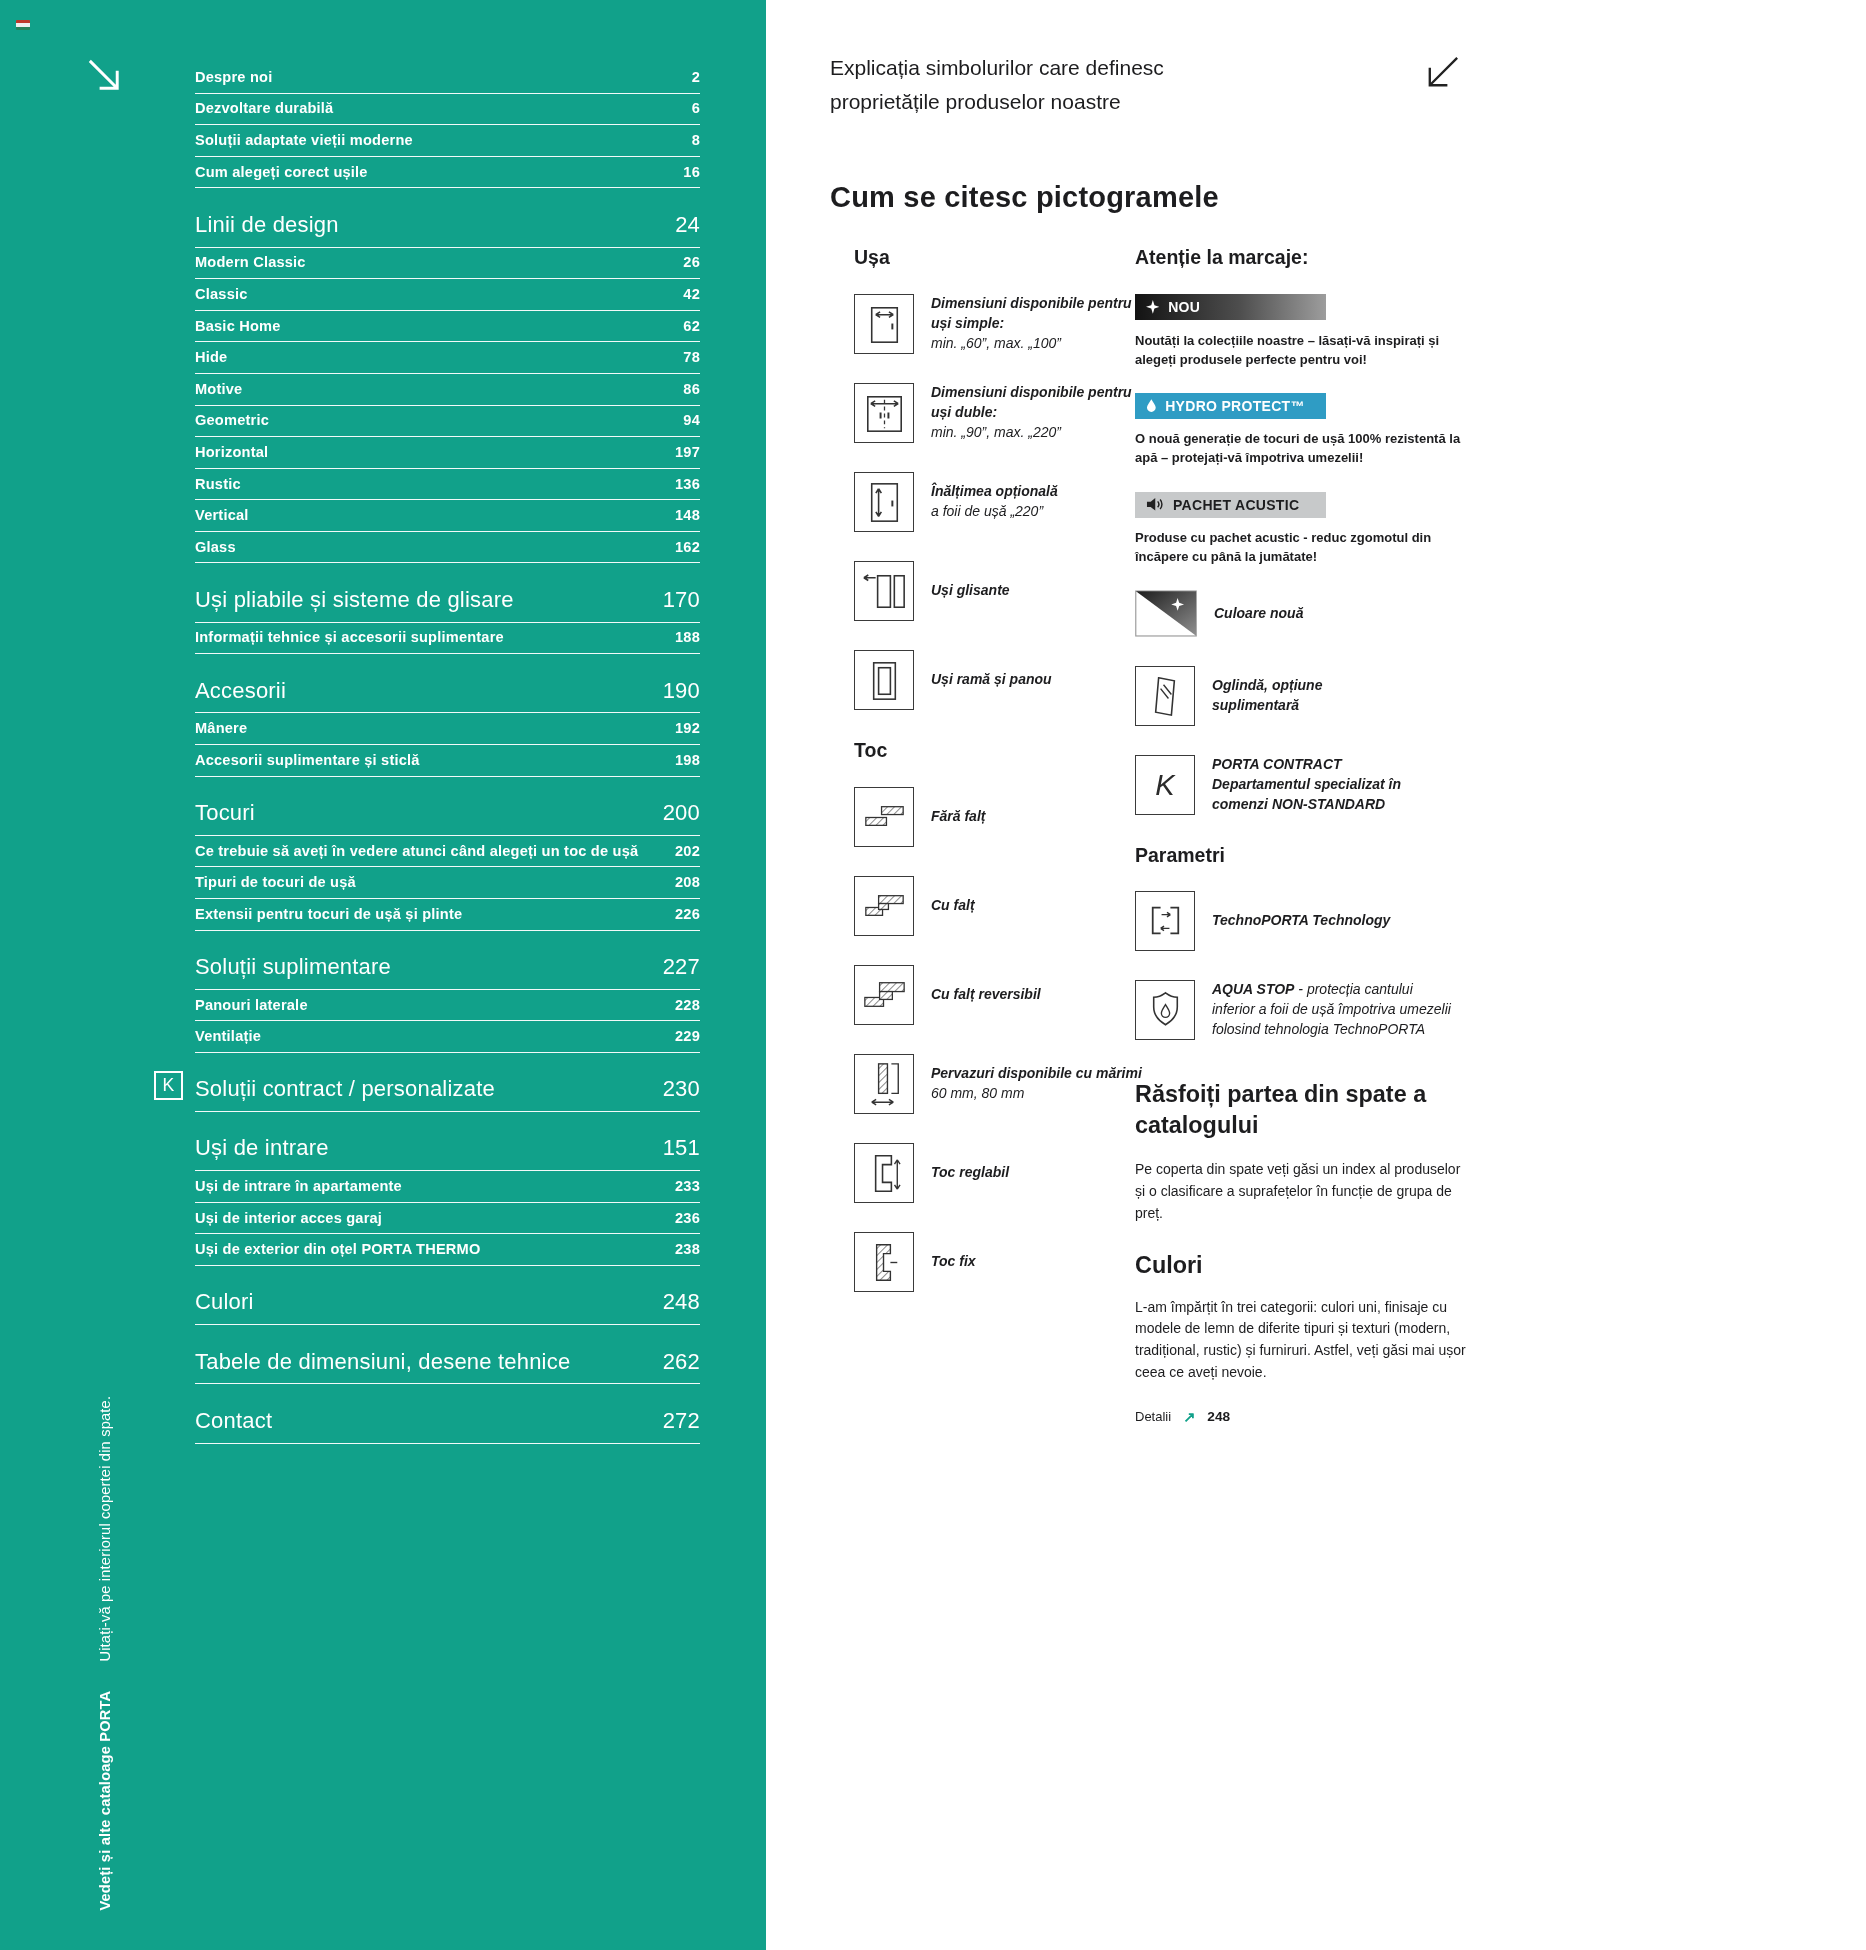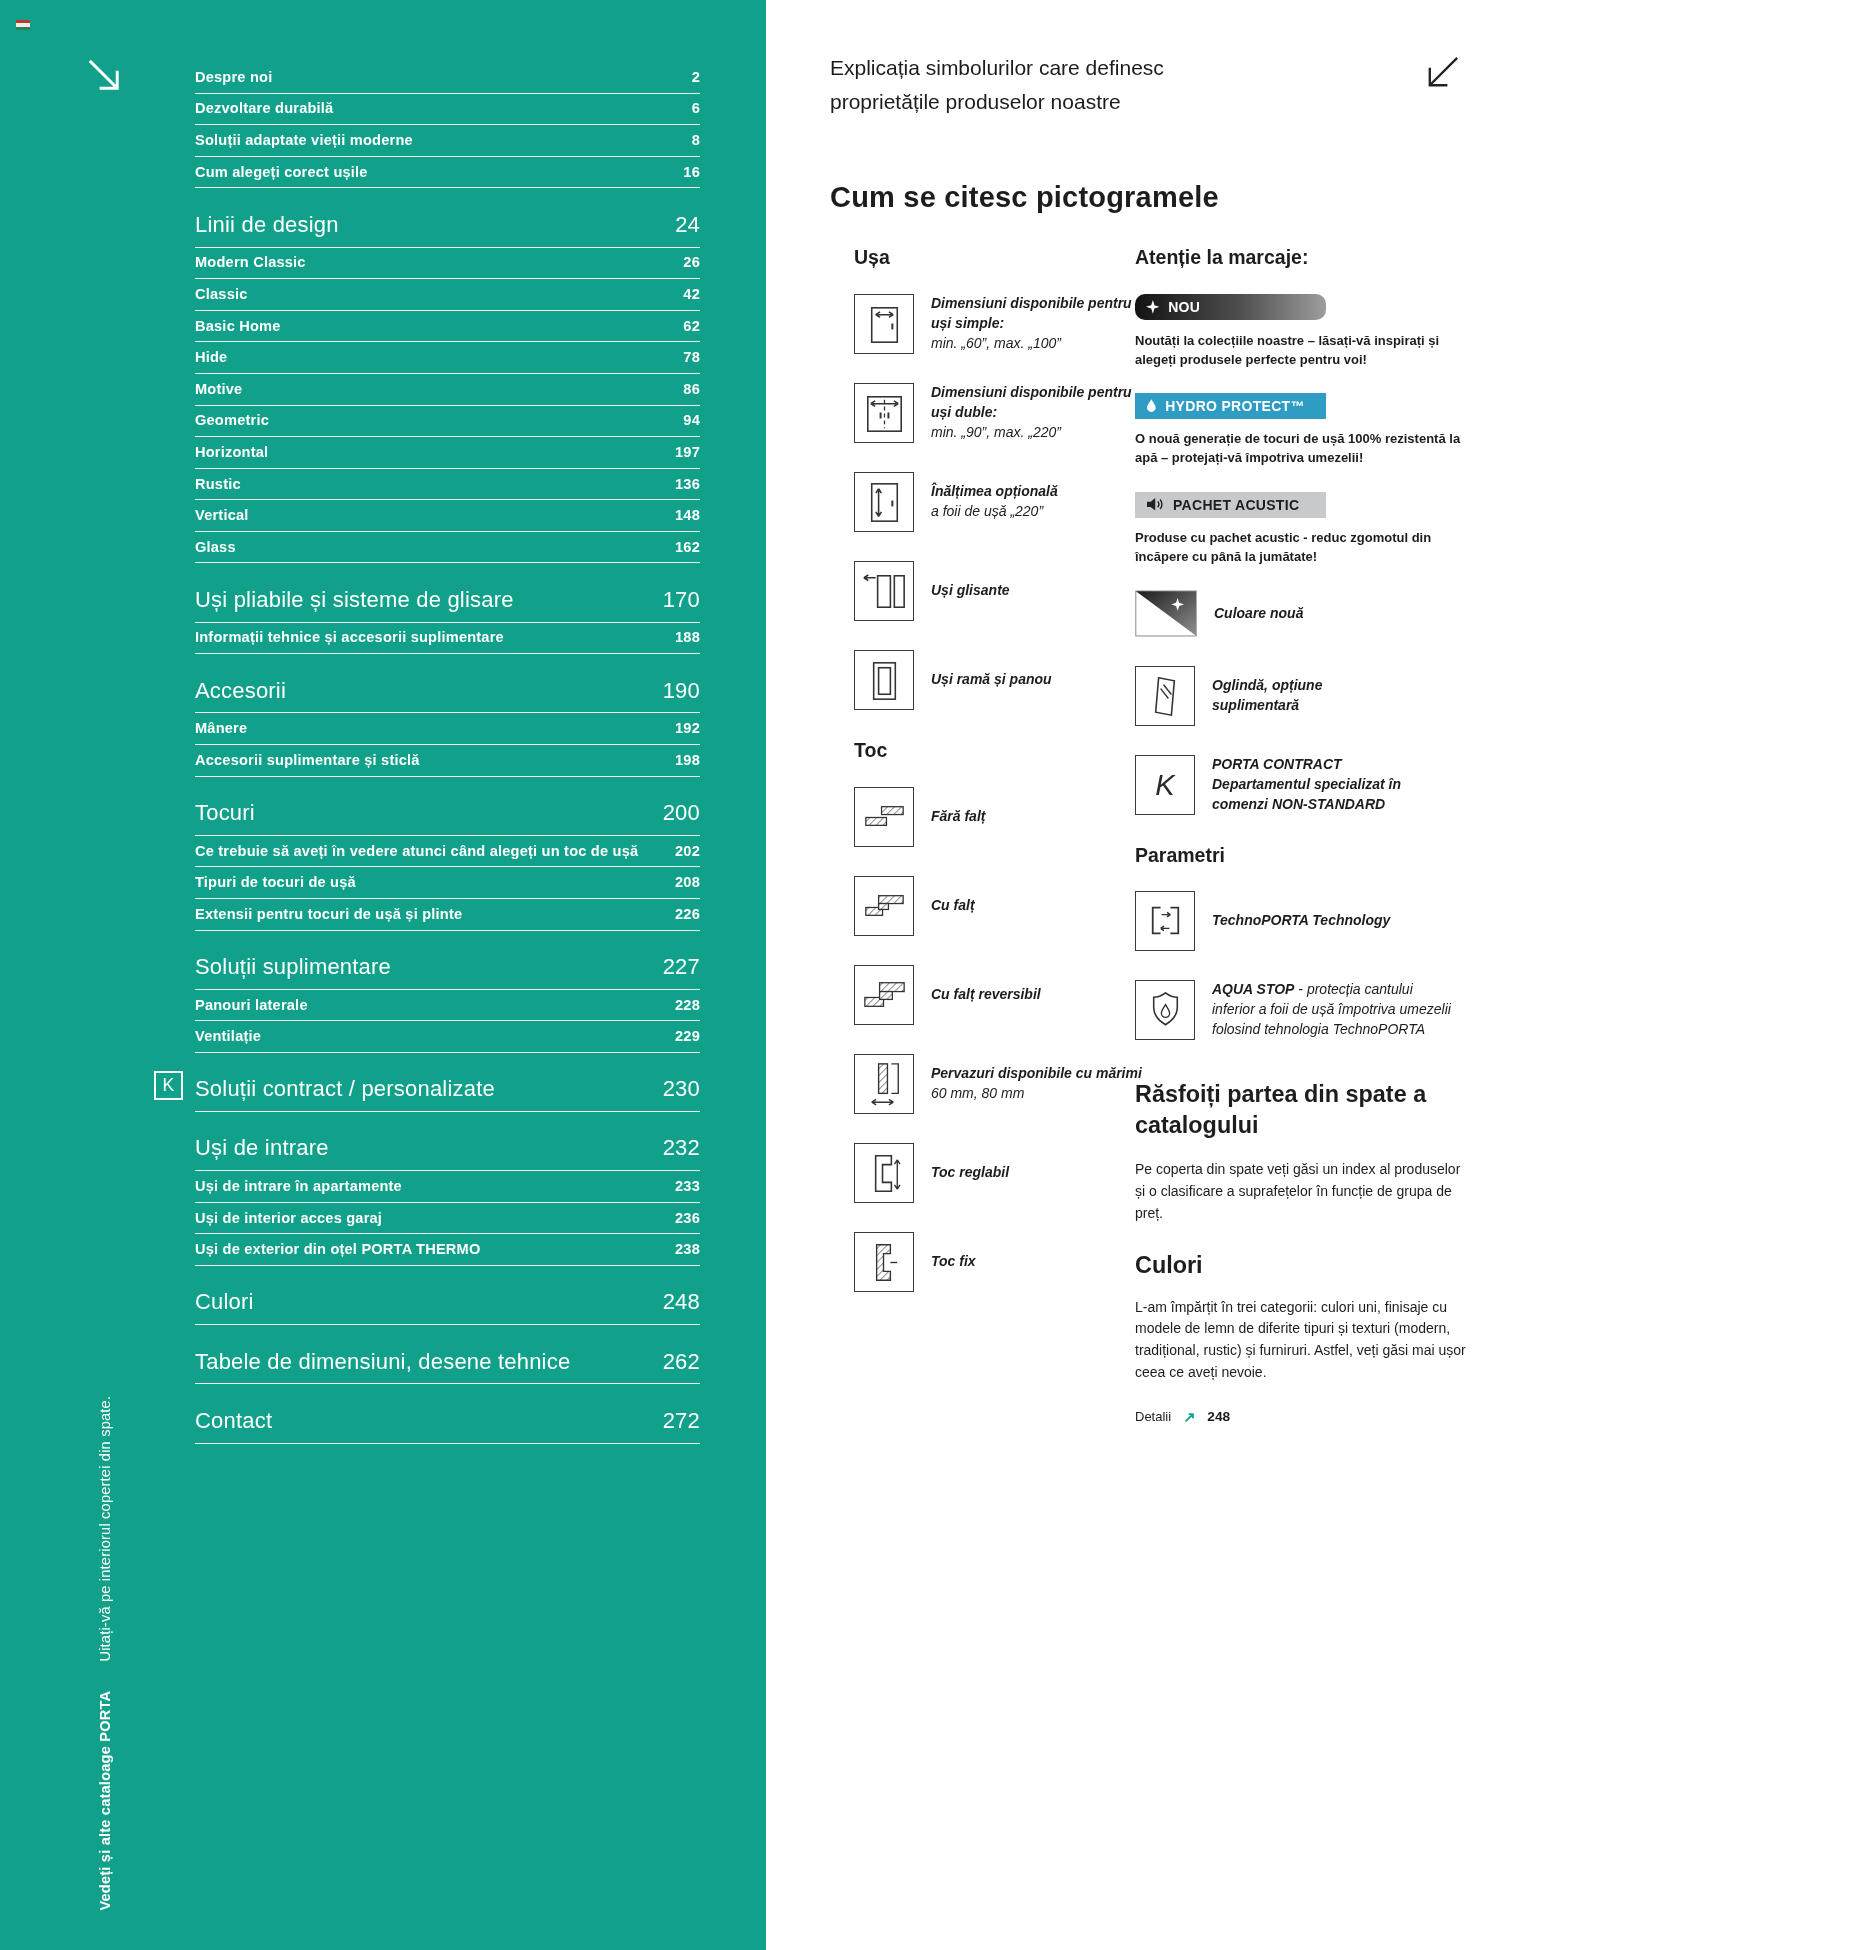--- a/index.html
+++ b/index.html
@@ -37,21 +37,21 @@
   .sym-text{font-size:14px;line-height:1.42;}
   .sym-text .b{font-weight:700;display:block;}
   .sym-text .n{display:block;}
   .sym-text .bi{font-weight:700;}
   .w160{width:166px;}
   .w250{width:246px;}
   .gap-top{margin-top:17.6px;}
 
   .badge-group{margin-bottom:23.4px;}
   .badge{display:flex;align-items:center;gap:8.8px;width:191px;height:26px;padding:0 10.7px;font-size:14px;font-weight:700;letter-spacing:0.3px;color:#fff;}
-  .badge.nou{background:linear-gradient(90deg,#131313 0%,#4e4e4e 55%,#9d9d9d 100%);border-radius:10px;}
+  .badge.nou{background:linear-gradient(90deg,#131313 0%,#4e4e4e 55%,#9d9d9d 100%);}
   .badge.hydro{background:var(--hydro,#2f9cc4);}
   .badge.acustic{background:var(--badgegray,#c7c9ca);color:var(--ink,#1d1d1f);}
   .badge-desc{margin-top:11.7px;font-size:13px;font-weight:700;line-height:1.45;width:332px;}
 
   .params-heading{margin:17.6px 0 23.4px;}
   .big-heading{font-size:23.4px;font-weight:700;line-height:1.35;}
   .back-heading{margin:39px 0 17.6px;width:293px;}
   .colors-heading{margin:9.8px 0 15.6px;}
   .body-text{font-size:14px;line-height:1.55;width:336px;margin-bottom:25px;}
   .details{display:flex;align-items:center;gap:12px;font-size:13px;}
@@ -199,21 +199,21 @@
         <span>Ventilație</span>
         <span class="num">229</span>
       </div>
     <div class="toc-row section">
         <span class="k-badge">K</span>
         <span>Soluții contract / personalizate</span>
         <span class="num">230</span>
       </div>
     <div class="toc-row section">
         <span>Uși de intrare</span>
-        <span class="num">232</span>
+        <span class="num">151</span>
       </div>
     <div class="toc-row item">
         <span>Uși de intrare în apartamente</span>
         <span class="num">233</span>
       </div>
     <div class="toc-row item">
         <span>Uși de interior acces garaj</span>
         <span class="num">236</span>
       </div>
     <div class="toc-row item">

